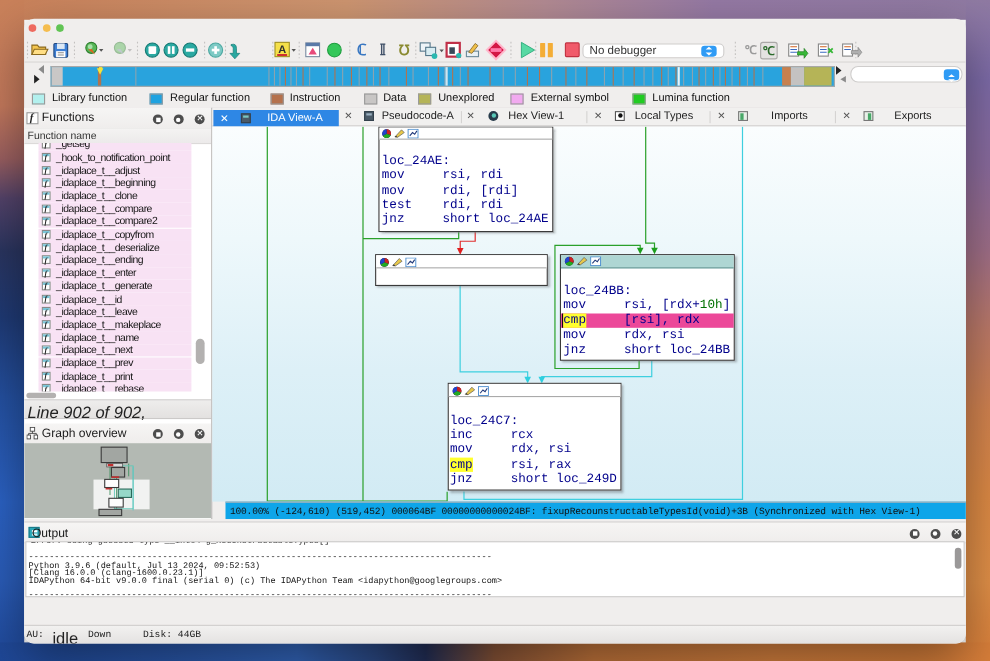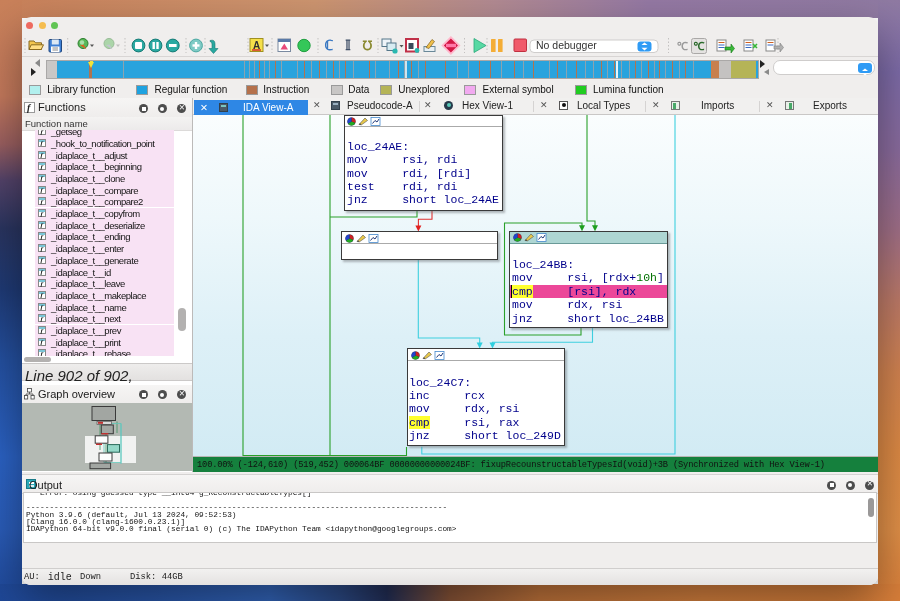--- a/index.html
+++ b/index.html
@@ -619,21 +619,21 @@
           <div class="cl"></div>
           <div class="cl">loc_24C7:</div>
           <div class="cl">inc     rcx</div>
           <div class="cl">mov     rdx, rsi</div>
           <div class="cl"><span style="background:#ffff2e;">cmp</span>     rsi, rax</div>
           <div class="cl">jnz     short loc_249D</div>
         </div>
       </div>
     </div>
 
-    <div class="a" style="left:0;top:358px;width:686px;height:16px;background:#15803d;border-top:1px solid #b8b6b5;box-sizing:border-box;">
+    <div class="a" style="left:12px;top:358px;width:686px;height:16px;background:#0ea5e9;border-top:1px solid #b8b6b5;box-sizing:border-box;">
       <div class="a" style="left:4px;top:2.5px;font-family:'Liberation Mono',monospace;font-size:8.7px;letter-spacing:-0.15px;color:#111;white-space:nowrap;">100.00% (-124,610) (519,452) 000064BF 00000000000024BF: fixupRecounstructableTypesId(void)+3B (Synchronized with Hex View-1)</div>
     </div>
   </div>
 
   <div class="a" id="out" style="left:0;top:455px;width:856px;height:113px;background:#f0eeed;">
     <div class="a phead" style="left:0;top:2px;width:856px;height:18px;border-top:1px solid #d5d3d2;">
       <div class="a" style="left:4px;top:4px;width:10px;height:10px;background:#2aa9b8;border:1px solid #1a7a88;box-sizing:border-box;">
         <i style="position:absolute;left:1.5px;top:2px;width:5px;height:1.5px;background:#fff;"></i>
         <i style="position:absolute;left:1.5px;top:5px;width:5px;height:1.5px;background:#d8f0f4;"></i>
       </div>
@@ -642,28 +642,28 @@
           <i style="left:2.5px;top:2.5px;width:4px;height:4px;"></i>
         </div>
       <div class="a cbtn" style="left:823.5px;top:5.5px;">
           <i style="left:2.5px;top:2.5px;width:4px;height:4px;border-radius:50%;"></i>
         </div>
       <div class="a cbtn" style="left:843px;top:5.5px;">
           <span style="position:absolute;left:1.7px;top:-1.2px;color:#fff;font-size:7.5px;">✕</span>
         </div>
     </div>
     <div class="a" style="left:1px;top:20px;width:854px;height:51px;background:#fff;border:1px solid #c9c7c6;box-sizing:border-box;overflow:hidden;">
-      <div class="a mono8" style="left:16px;top:-4px;">Error: Using guessed type __int64 g_ReconstructableTypes[]</div>
+      <div class="a mono8" style="left:4px;top:-4px;">Error: Using guessed type __int64 g_ReconstructableTypes[]</div>
       <div class="a mono8" style="left:2px;top:10px;">------------------------------------------------------------------------------------------</div>
       <div class="a mono8" style="left:2px;top:18.3px;">Python 3.9.6 (default, Jul 13 2024, 09:52:53)</div>
       <div class="a mono8" style="left:2px;top:25.1px;">[Clang 16.0.0 (clang-1600.0.23.1)]</div>
       <div class="a mono8" style="left:2px;top:32px;">IDAPython 64-bit v9.0.0 final (serial 0) (c) The IDAPython Team &lt;idapython@googlegroups.com&gt;</div>
       <div class="a mono8" style="left:2px;top:44.5px;">------------------------------------------------------------------------------------------</div>
       <div class="a" style="right:2px;top:5px;width:6px;height:19px;background:#9a9898;border-radius:3px;"></div>
     </div>
     <div class="a" style="left:0;top:96px;width:856px;height:17px;background:linear-gradient(#f2f1f0,#e4e2e1);border-top:1px solid #d0cecd;box-sizing:border-box;">
       <div class="a" style="left:2px;top:3px;font-family:'Liberation Mono',monospace;font-size:8.8px;color:#222;">AU:</div>
-        <div class="a" style="left:25.7px;top:3px;font-family:Liberation Mono, monospace;font-size:10px;color:#222;">idle</div>
+        <div class="a" style="left:25.7px;top:3px;font-family:Liberation Sans, sans-serif;font-size:15px;color:#222;">idle</div>
         <div class="a" style="left:58px;top:3px;font-family:'Liberation Mono',monospace;font-size:8.8px;color:#222;">Down</div>
         <div class="a" style="left:108px;top:3px;font-family:'Liberation Mono',monospace;font-size:8.8px;color:#222;">Disk: 44GB</div>
     </div>
   </div>
 </div>
 
 </body></html>

